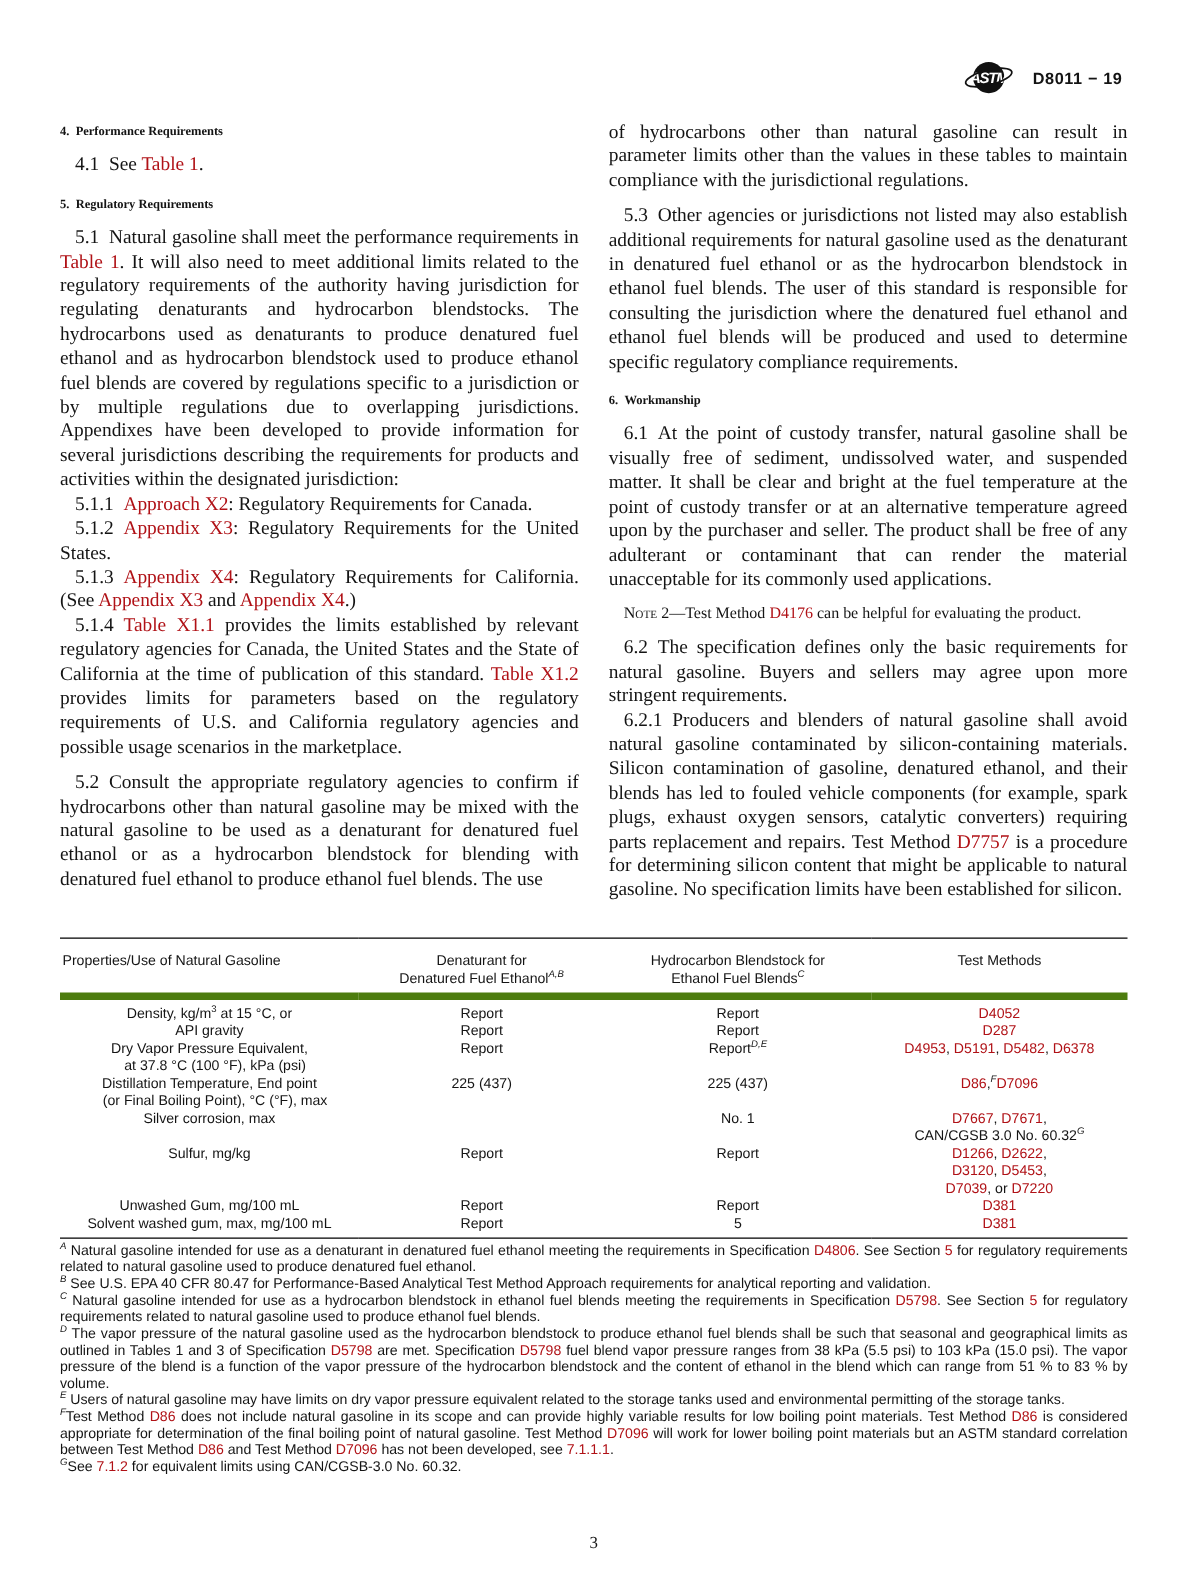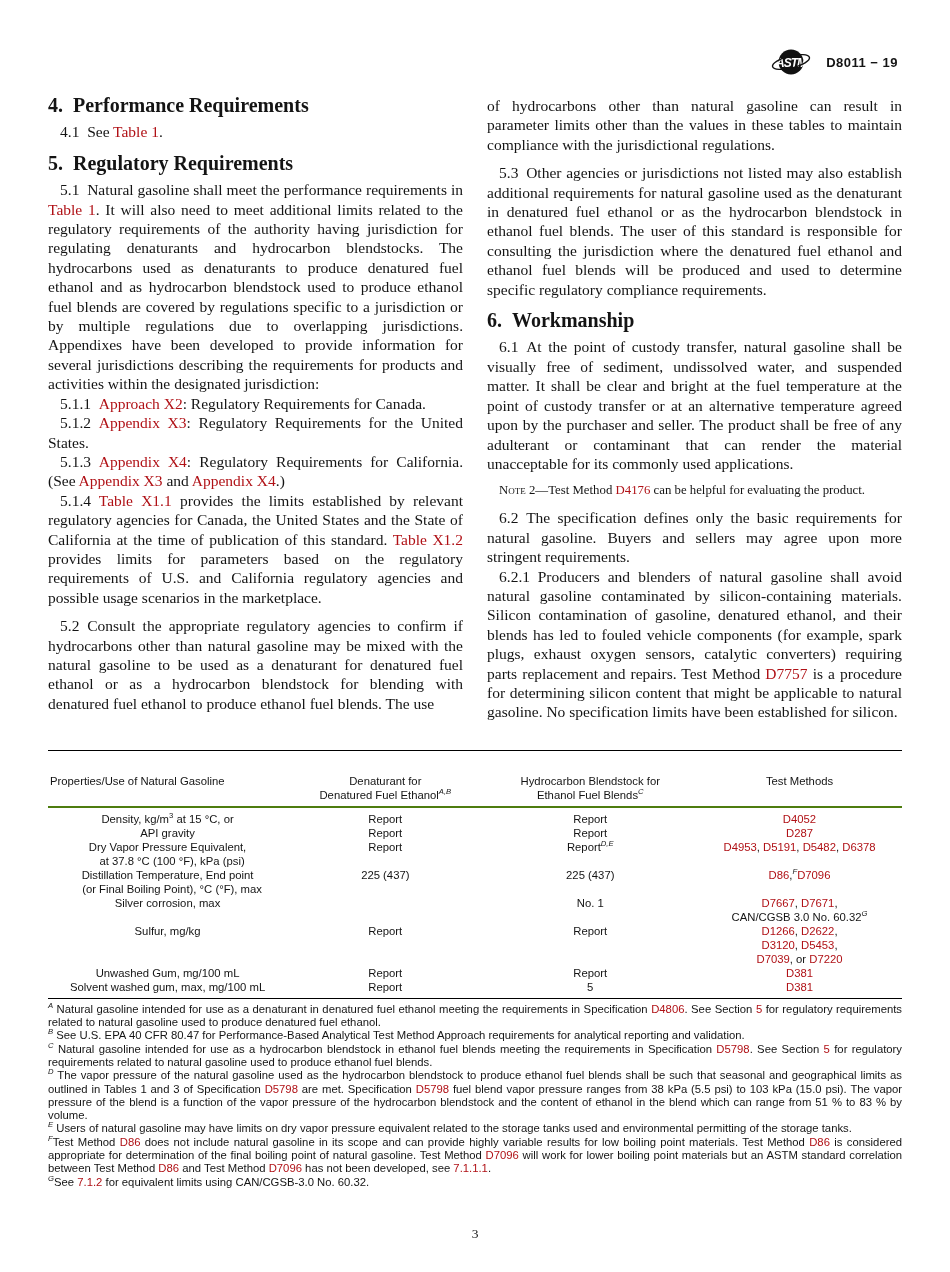--- a/index.html
+++ b/index.html
@@ -11,38 +11,38 @@
   .page{padding:44px 48px 0 48px;}
 
   
   .doc-header{display:flex;justify-content:flex-end;align-items:center;gap:11px;margin-bottom:16px;}
   .doc-code{font-family:"Liberation Sans",sans-serif;font-weight:bold;font-size:13px;letter-spacing:.5px;margin:4px;}
   .logo-wrap{width:40px;height:36px;display:inline-block;}
 
   
   .cols{display:flex;gap:24px;font-size:15.5px;line-height:19.4px;text-align:justify;}
   .col{width:415px;}
-  .sec-h{font-family:"Liberation Serif",serif;font-weight:bold;font-size:20px;margin:12px 0 7px 0;text-align:left;}
+  .sec-h{font-family:"Liberation Serif",serif;font-weight:bold;font-size:10px;margin:12px 0 7px 0;text-align:left;}
   .col .sec-h:first-child{margin-top:0;}
   .para{margin:0;text-indent:12px;}
   .para.cont{text-indent:0;}
   .gap{margin-top:9px;}
   .note{margin:9px 0 0 0;font-size:12.8px;line-height:17px;text-indent:12px;}
   .sc{font-variant:small-caps;}
   .it{font-style:italic;}
   .link{color:var(--accent,#b01116);}
   sup{font-size:68%;line-height:0;vertical-align:super;}
 
   
   .table-sec{margin-top:28px;}
   .tbl-title{text-align:center;font-family:"Liberation Sans",sans-serif;font-weight:bold;font-size:12.4px;margin-bottom:7px;}
   table.perf{width:100%;border-collapse:collapse;table-layout:fixed;
     font-family:"Liberation Sans",sans-serif;font-size:11.3px;line-height:14px;
     border-top:1.4px solid #000;border-bottom:1.4px solid #000;}
-  table.perf th{font-weight:normal;vertical-align:top;text-align:center;padding:23px 2px 4px 2px;border-bottom:2px solid #4d7c0f;}
+  table.perf th{font-weight:normal;vertical-align:top;text-align:center;padding:11px 2px 4px 2px;border-bottom:6px solid #4d7c0f;}
   table.perf th.c0{text-align:left;padding-left:2px;}
   table.perf td{vertical-align:top;text-align:center;padding:0 2px;}
   table.perf td.c0{text-align:center;}
   table.perf tr:first-child td{padding-top:4px;}
   table.perf tr:last-child td{padding-bottom:4px;}
   .cell-line{min-height:14px;}
   .cell-line.ind{padding-left:9px;}
   .col-w0{width:28%;}.col-w1{width:23%;}.col-w2{width:25%;}.col-w3{width:24%;}
 
   

